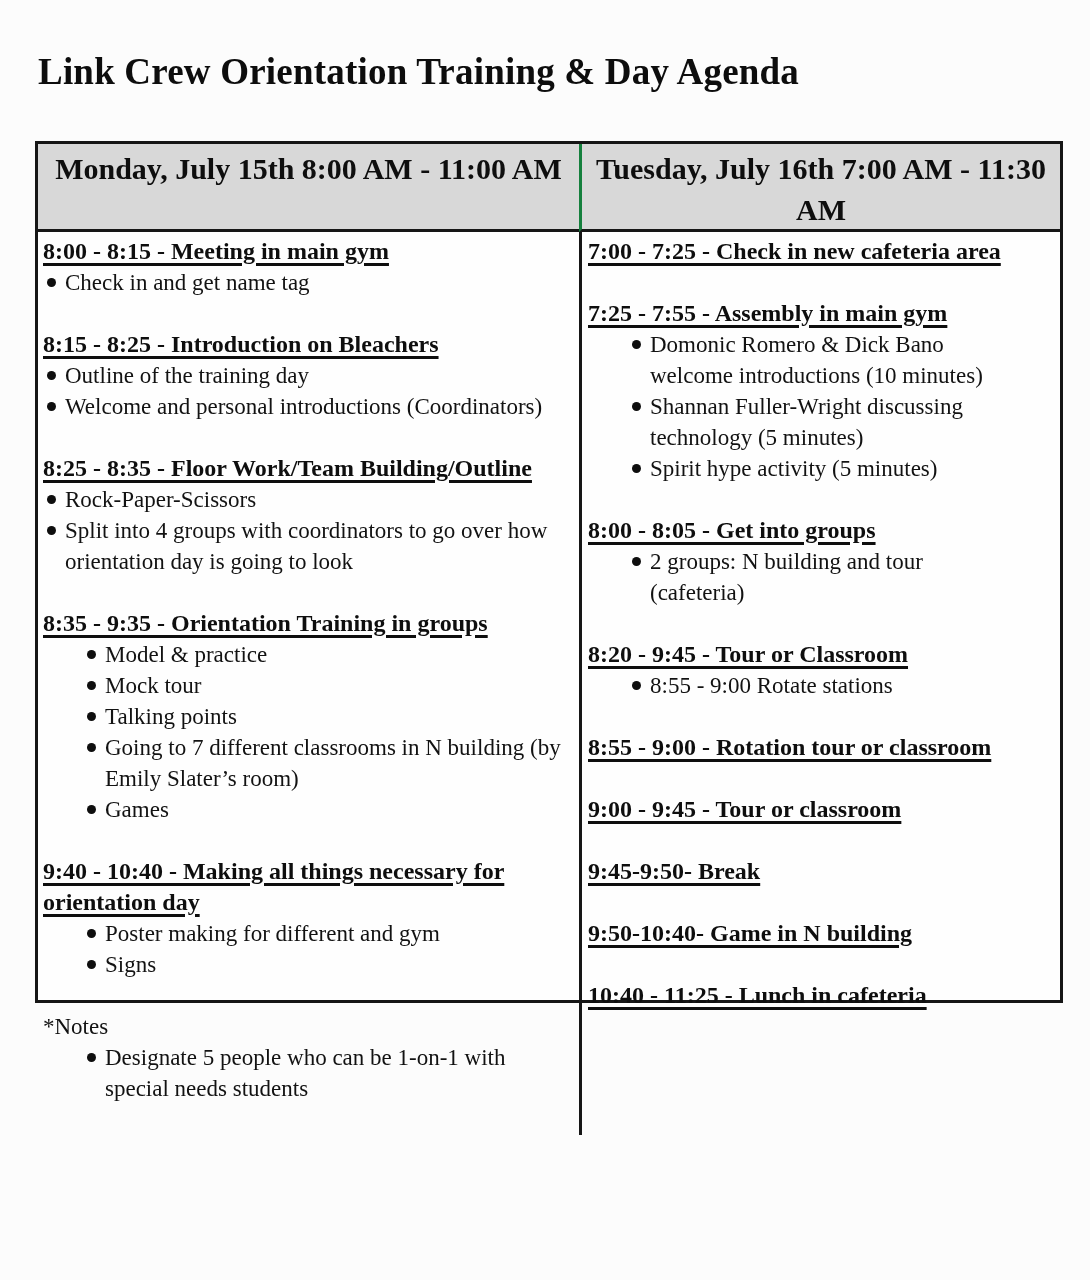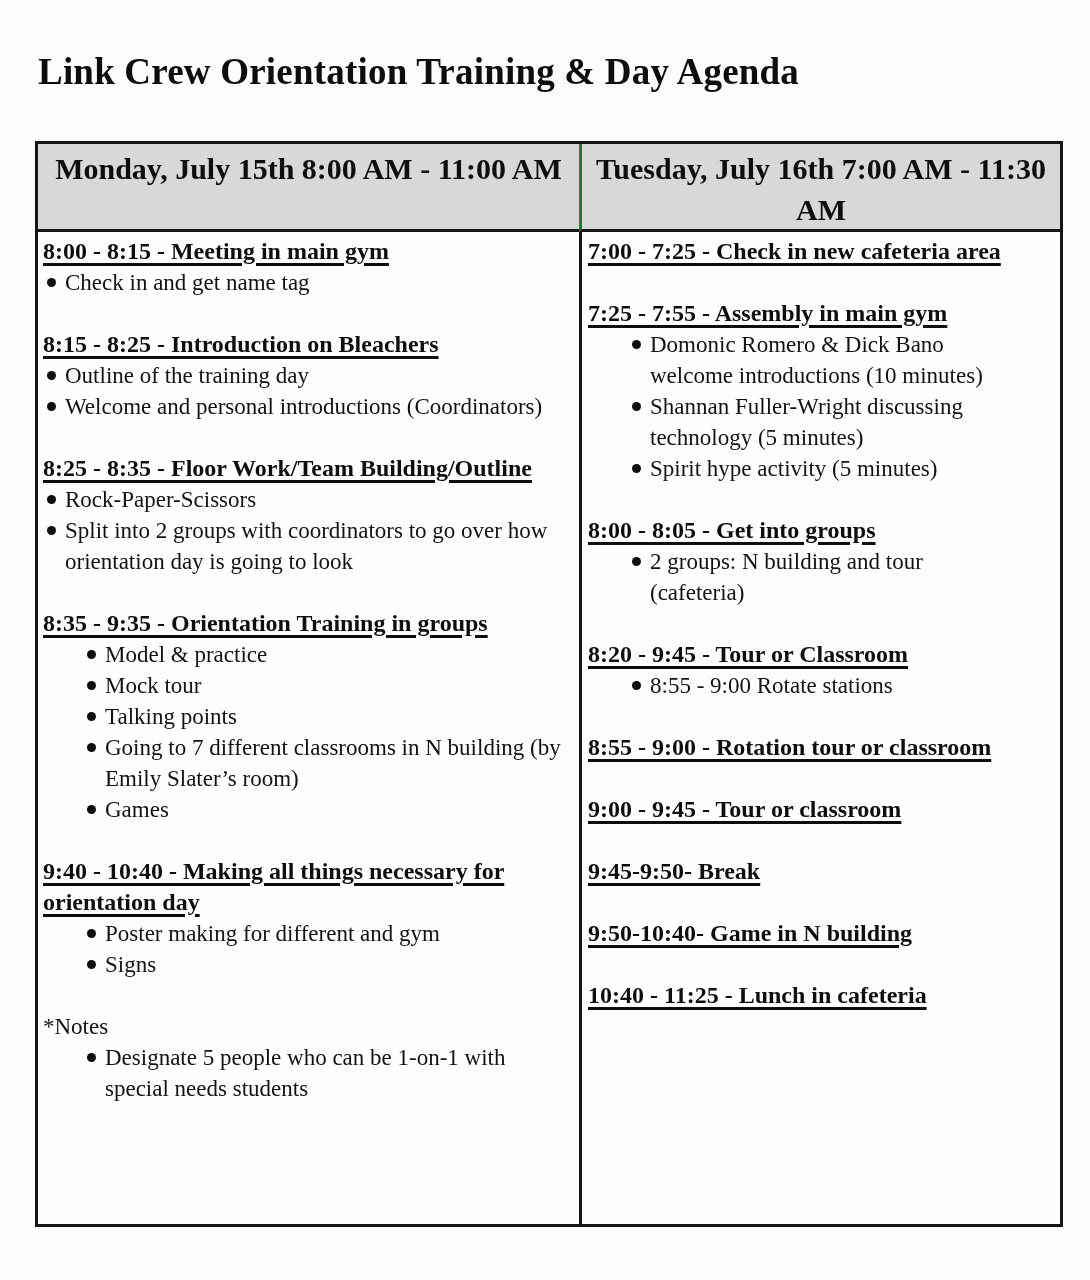--- a/index.html
+++ b/index.html
@@ -18,21 +18,21 @@
     font-size: 37px;
     font-weight: bold;
     letter-spacing: 0.2px;
     color: #0d0d0d;
     line-height: 1.1;
   }
 
   .agenda {
     position: absolute;
     left: 35px; top: 141px;
-    width: 1028px; height: 1086px;
+    width: 1028px; height: 862px;
     border: 3px solid #161616;
     box-sizing: border-box;
     display: grid;
     grid-template-columns: 541px 1fr;
     grid-template-rows: 88px 1fr;
     background: #fefefe;
   }
 
   .hdr {
     background: #d8d8d8;
@@ -118,21 +118,21 @@
           </div>
         </section>
         <section>
           <div class="shead">8:25 - 8:35 - Floor Work/Team Building/Outline</div>
           <div class="bullet ind0">
             <span class="dot"></span>
             <span class="btext">Rock-Paper-Scissors</span>
           </div>
           <div class="bullet ind0">
             <span class="dot"></span>
-            <span class="btext">Split into 2 groups with coordinators to go over how orientation day is going to look</span>
+            <span class="btext">Split into 4 groups with coordinators to go over how orientation day is going to look</span>
           </div>
         </section>
         <section>
           <div class="shead">8:35 - 9:35 - Orientation Training in groups</div>
           <div class="bullet ind1">
             <span class="dot"></span>
             <span class="btext it">Model &amp; practice</span>
           </div>
           <div class="bullet ind1">
             <span class="dot"></span>

